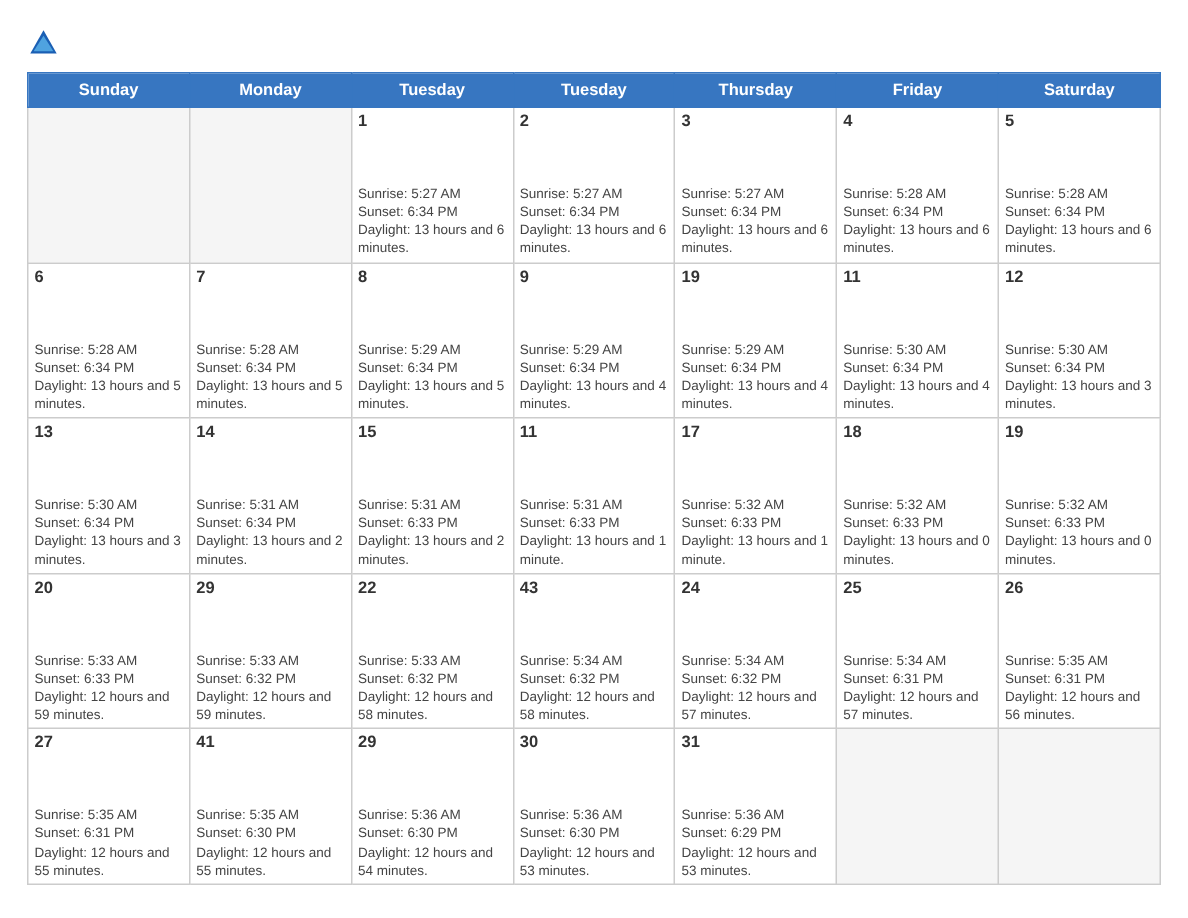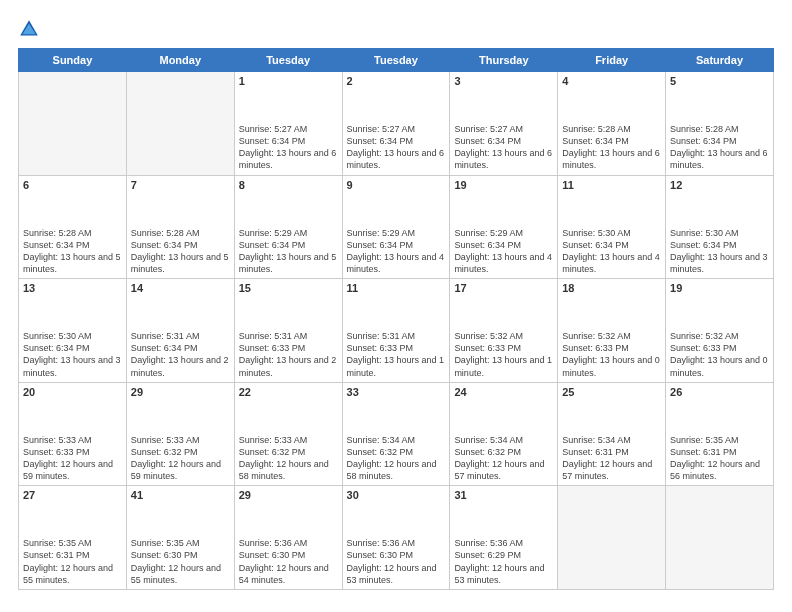--- a/index.html
+++ b/index.html
@@ -290,21 +290,21 @@
 and 59 minutes.</div>
           </td>
           <td>
             <span class="day-number">22</span>
             <div class="day-info">Sunrise: 5:33 AM
 Sunset: 6:32 PM
 Daylight: 12 hours
 and 58 minutes.</div>
           </td>
           <td>
-            <span class="day-number">33</span>
+            <span class="day-number">43</span>
             <div class="day-info">Sunrise: 5:34 AM
 Sunset: 6:32 PM
 Daylight: 12 hours
 and 58 minutes.</div>
           </td>
           <td>
             <span class="day-number">24</span>
             <div class="day-info">Sunrise: 5:34 AM
 Sunset: 6:32 PM
 Daylight: 12 hours

